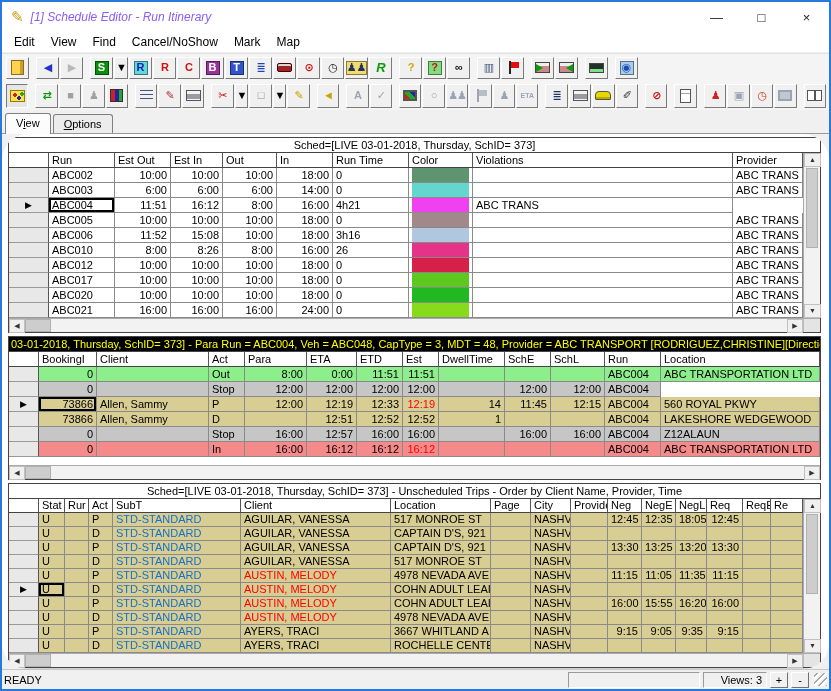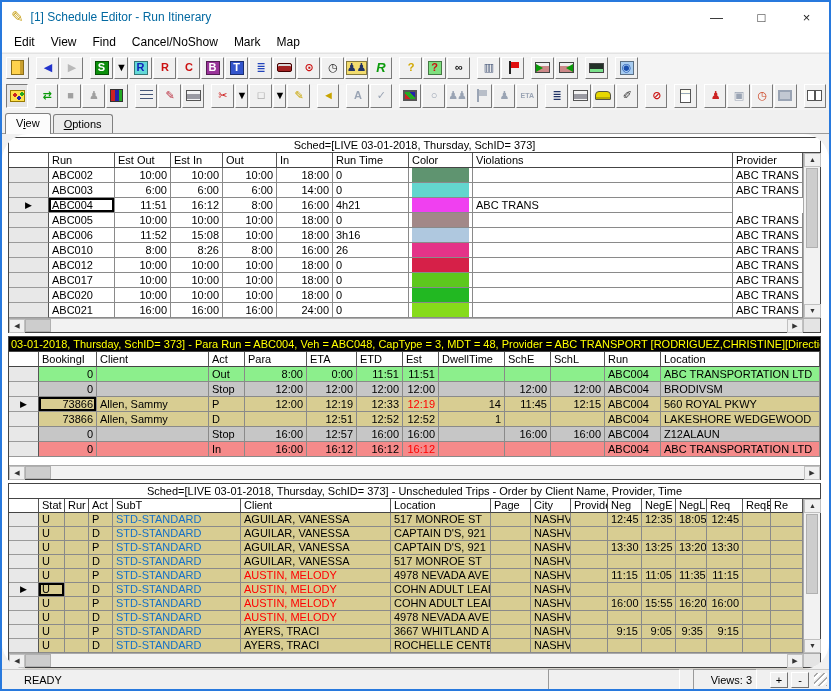--- a/index.html
+++ b/index.html
@@ -10,21 +10,21 @@
     width: 831px; height: 691px;
     border: 2px solid var(--c-accent, #2879DD);
     background: #f0f0f0;
     display: flex; flex-direction: column;
     overflow: hidden;
   }
 
   
   .titlebar { height:30px; background:#ffffff; display:flex; align-items:center; flex:none; }
   .app-icon { font-size:15px; color:#c8a11a; margin:0 7px 0 9px; }
-  .title-text { font-size:12px; color:#0369a1; }
+  .title-text { font-size:12px; color:#8b5cf6;font-style:italic; }
   .win-controls { margin-left:auto; display:flex; height:100%; }
   .win-btn { width:45px; height:100%; display:flex; align-items:center; justify-content:center;
              font-size:13px; color:#222; background:transparent; border:none; font-family:inherit; }
 
   
   .menubar { height:21px; background:#fff; display:flex; align-items:center; padding-left:4px; flex:none; border-bottom:1px solid #f0f0f0;}
   .menu-item { font-size:12px; color:#000; padding:2px 8px; }
 
   
   .toolbar { display:flex; align-items:center; padding:2px 2px 2px 4px; background:#f4f4f4; flex:none; }
@@ -132,24 +132,24 @@
   .strack { flex:1; }
   .sthumb-v { height:80px; background:#cdcdcd; border:1px solid #b0b0b0; margin:1px 2px; }
   .scorner { width:17px; background:#e4e4e4; flex:none; border-left:1px solid #bbb; }
 
   .mid-gap { height:3px; flex:none; background:#fff; }
   .bottom-strip { flex:1; background:#d6d3cc; }
 
   
   .statusbar { height:20px; background:#f0f0f0; border-top:1px solid #c8c8c8; display:flex; align-items:center;
                font-size:11px; flex:none; padding:0 2px; }
-  .sb-ready { margin-left:20px; }
+  .sb-ready { margin-left:0; }
   .sb-spacer { flex:1; }
   .sb-panel { height:16px; border:1px solid; border-color:#9a9a9a #ffffff #ffffff #9a9a9a; background:#f0f0f0;
-              margin-right:13px; display:flex; align-items:center; justify-content:flex-end; padding:10px 4px; }
+              margin-right:3px; display:flex; align-items:center; justify-content:flex-end; padding:4px 4px; }
   .sb-panel.empty { width:132px; }
   .sb-panel.views { width:64px; }
   .sb-btn { width:18px; height:16px; margin-right:3px; background:#f0f0f0; font-family:inherit;
             border:1px solid; border-color:#ffffff #707070 #707070 #ffffff; font-size:11px; line-height:12px; padding:0; }
   .sb-grip { width:13px; height:13px; margin-left:2px;
              background:repeating-linear-gradient(135deg, transparent 0 2px, #a8a8a8 2px 3px, #ffffff 3px 5px); }
 </style>
 </head>
 <body>
 
@@ -590,21 +590,20 @@
             <div class="gcell l"></div>
             <div class="gcell l">Stop</div>
             <div class="gcell r">12:00</div>
             <div class="gcell r">12:00</div>
             <div class="gcell r">12:00</div>
             <div class="gcell r">12:00</div>
             <div class="gcell r"></div>
             <div class="gcell r">12:00</div>
             <div class="gcell r">12:00</div>
             <div class="gcell l">ABC004</div>
-            <div class="gcell l">BRODIVSM</div>
           </div>
           <div class="grow g2row rc-tan">
             <div class="gcell selc">▶</div>
             <div class="gcell r focus">73866</div>
             <div class="gcell l">Allen, Sammy</div>
             <div class="gcell l">P</div>
             <div class="gcell r">12:00</div>
             <div class="gcell r">12:19</div>
             <div class="gcell r">12:33</div>
             <div class="gcell r alert">12:19</div>

